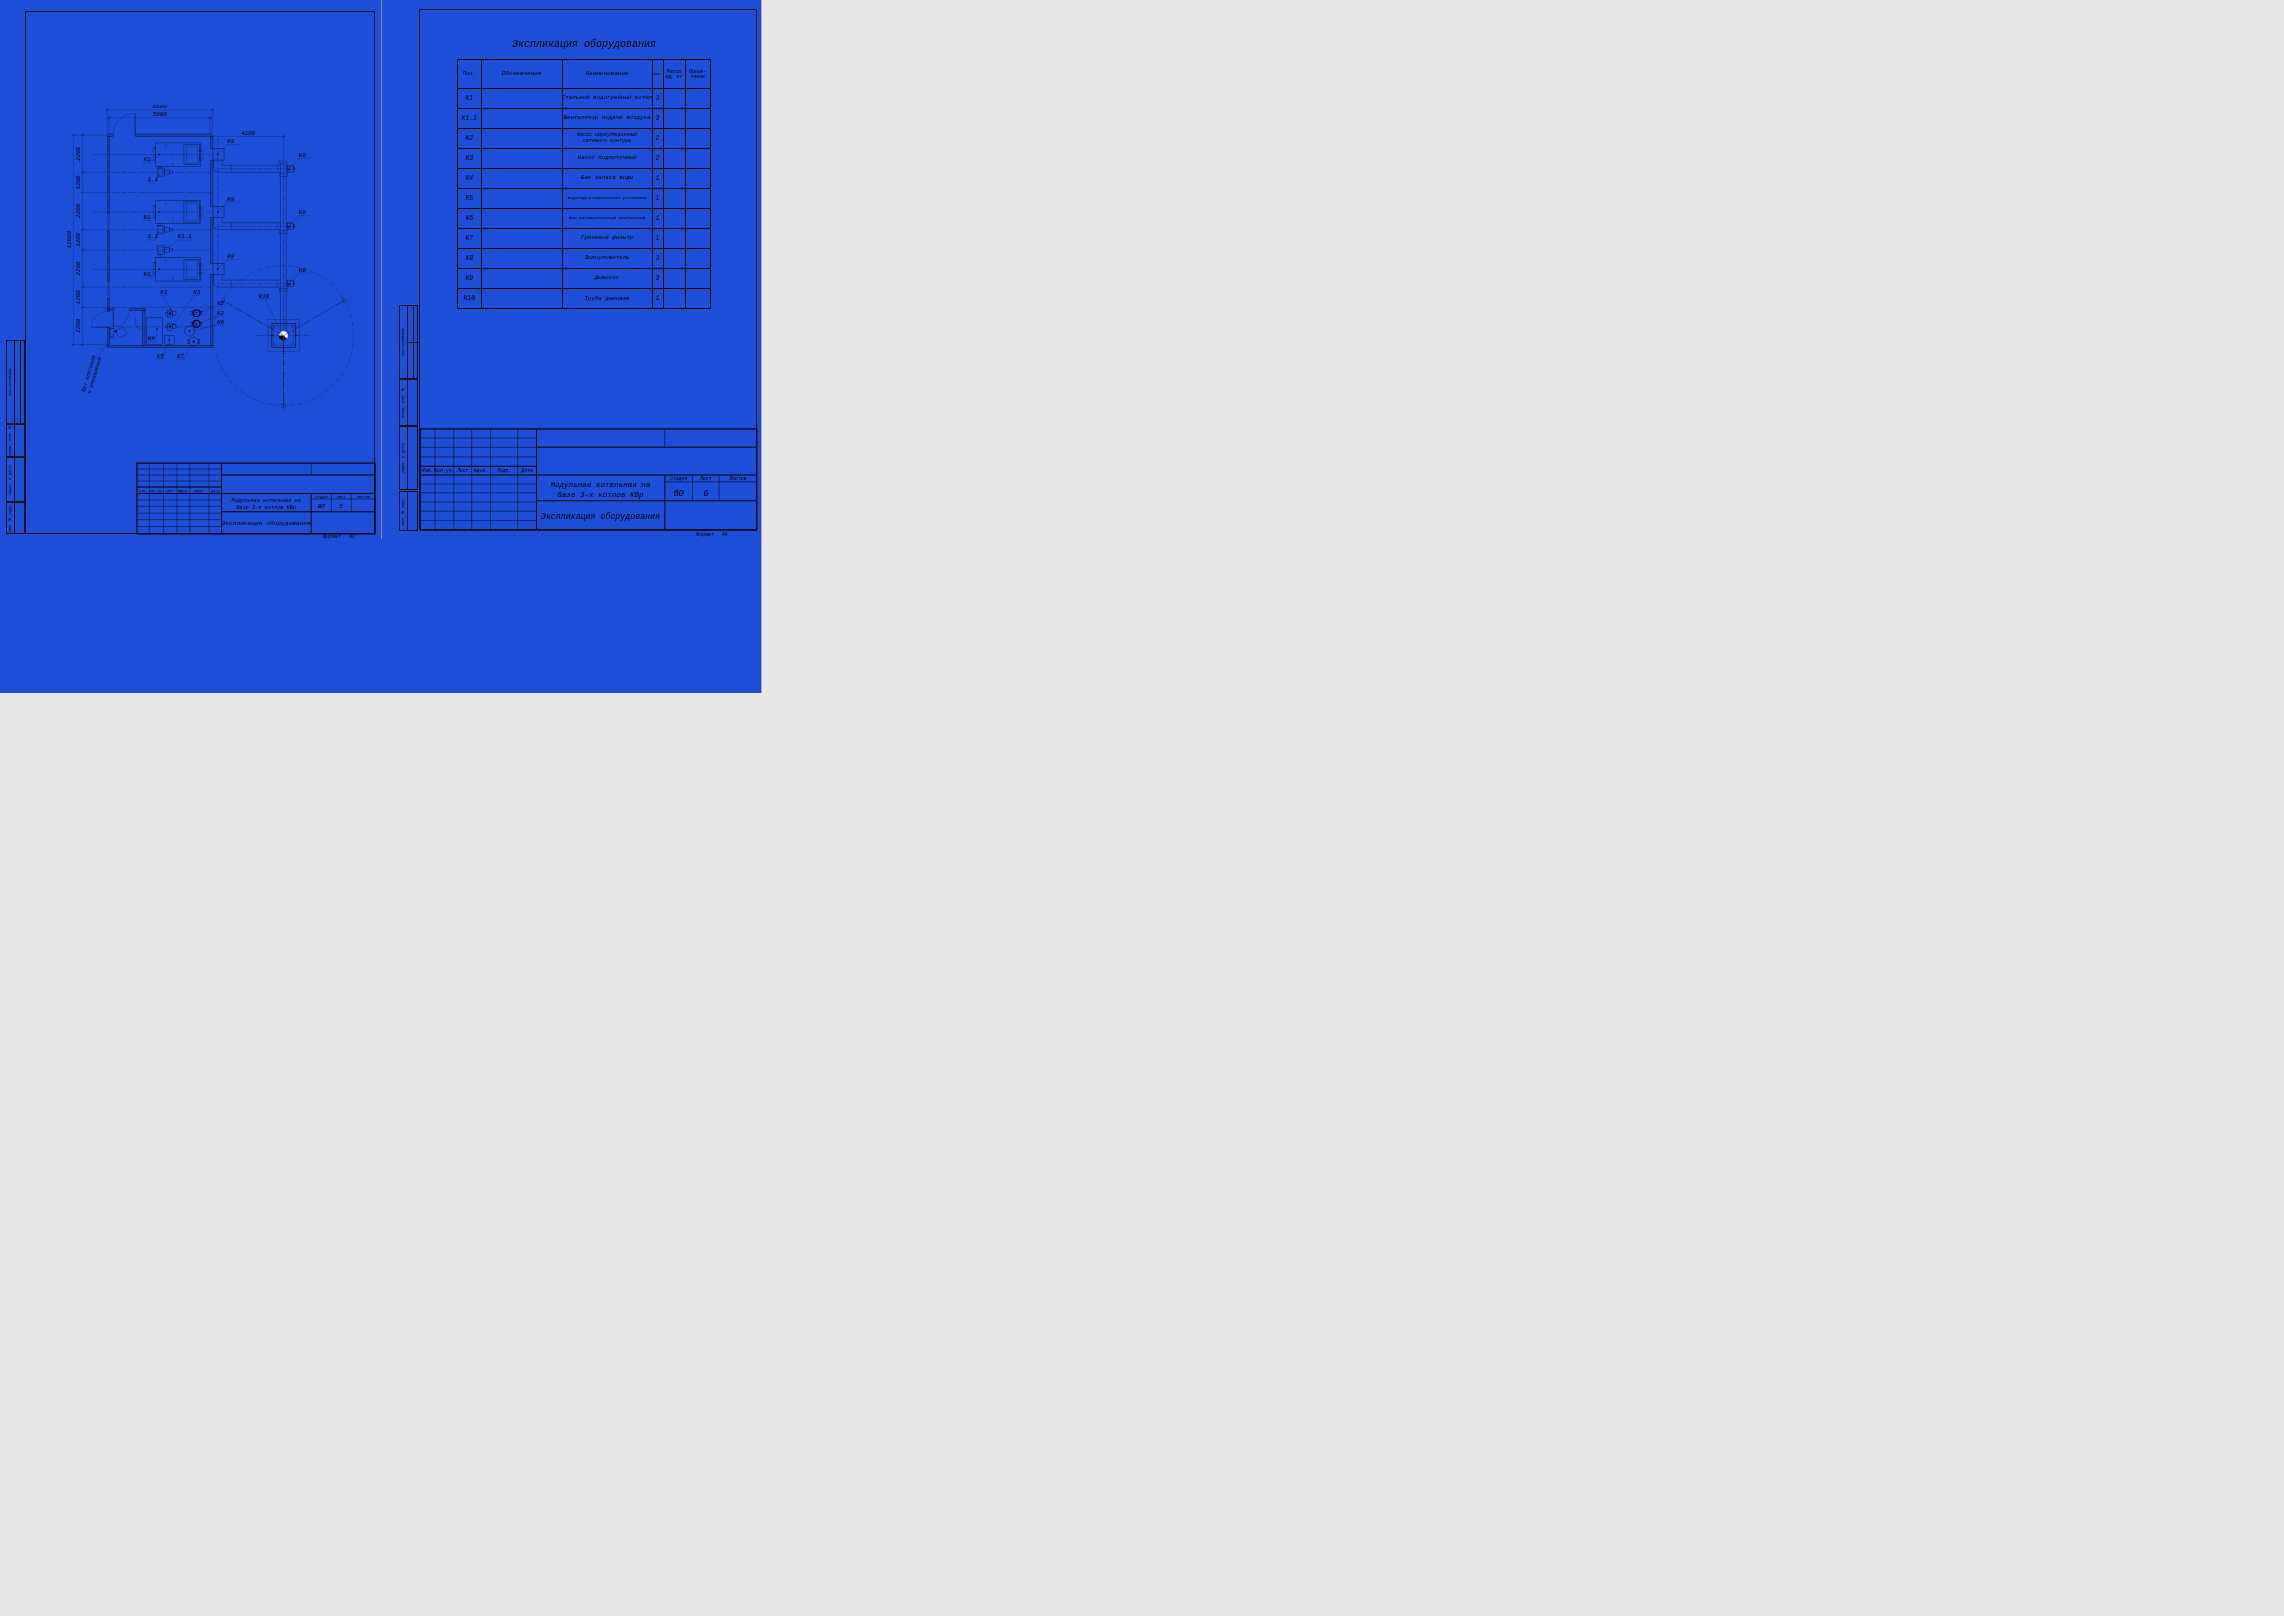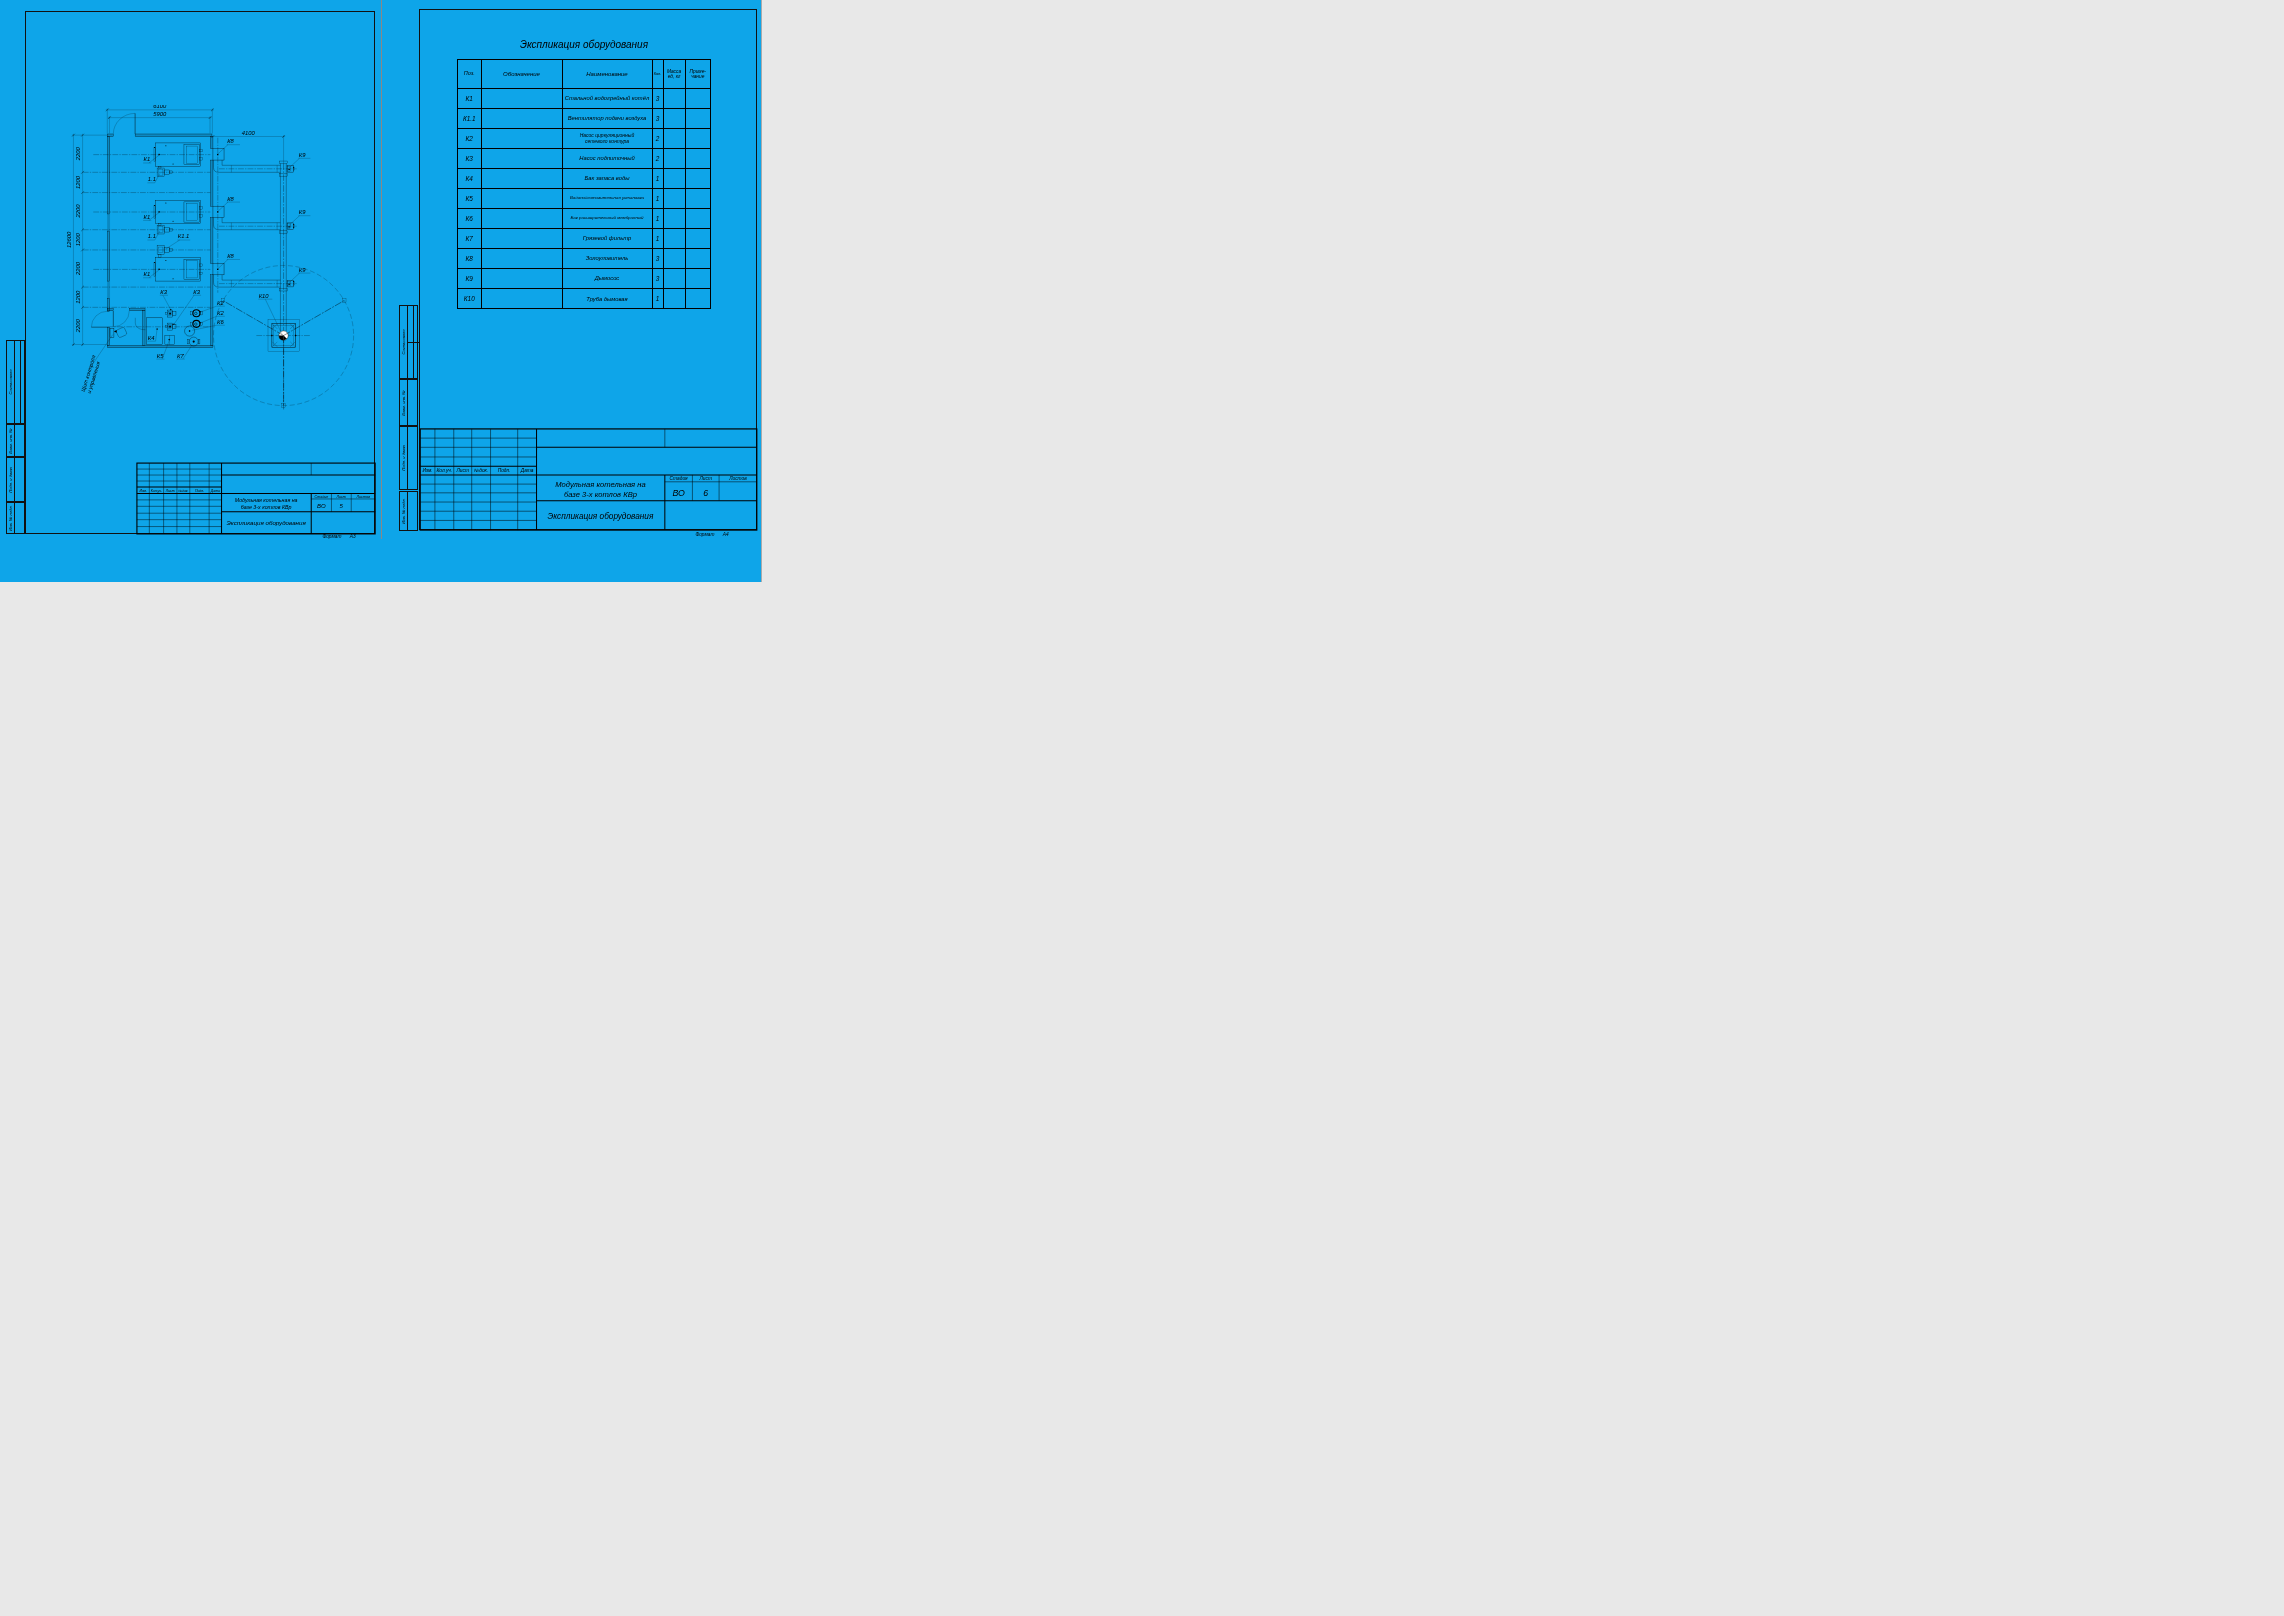--- a/index.html
+++ b/index.html
@@ -1,17 +1,17 @@
 <!DOCTYPE html>
 <html style="font-size:7.4px"><head>
 <meta charset="utf-8">
 <style>
   html,body{margin:0;padding:0;background:#e8e8e8;}
-  .canvas{position:relative;width:761px;height:582px;background:#0ea5e9;outline:0.5px solid #aaa;overflow:hidden;
-          font-family:Liberation Sans, sans-serif;color:#000;}
+  .canvas{position:relative;width:761px;height:693px;background:#1d4ed8;outline:0.5px solid #aaa;overflow:hidden;
+          font-family:Liberation Mono, monospace;color:#000;}
   .sheet-divider{position:absolute;left:381px;top:0;width:0.5px;height:539px;background:#888;}
   .frame{position:absolute;border:1px solid #111;box-sizing:border-box;}
   .stampbox{position:absolute;border:0.7px solid #111;box-sizing:border-box;}
   .stampbox .lbl{position:absolute;left:-0.9px;top:0;width:7.4px;height:100%;}
   .stampbox .lbl span{position:absolute;left:50%;top:50%;transform:translate(-50%,-50%) rotate(-90deg);
      white-space:nowrap;font-style:italic;font-size:4.1px;}
   .stampbox .sep{position:absolute;left:7.4px;top:0;width:0.5px;height:100%;background:#111;}
   .fmt{position:absolute;font-style:italic;font-size:4.8px;text-align:center;}
   .fmt b{font-weight:normal;margin-left:8.3px;}
   

